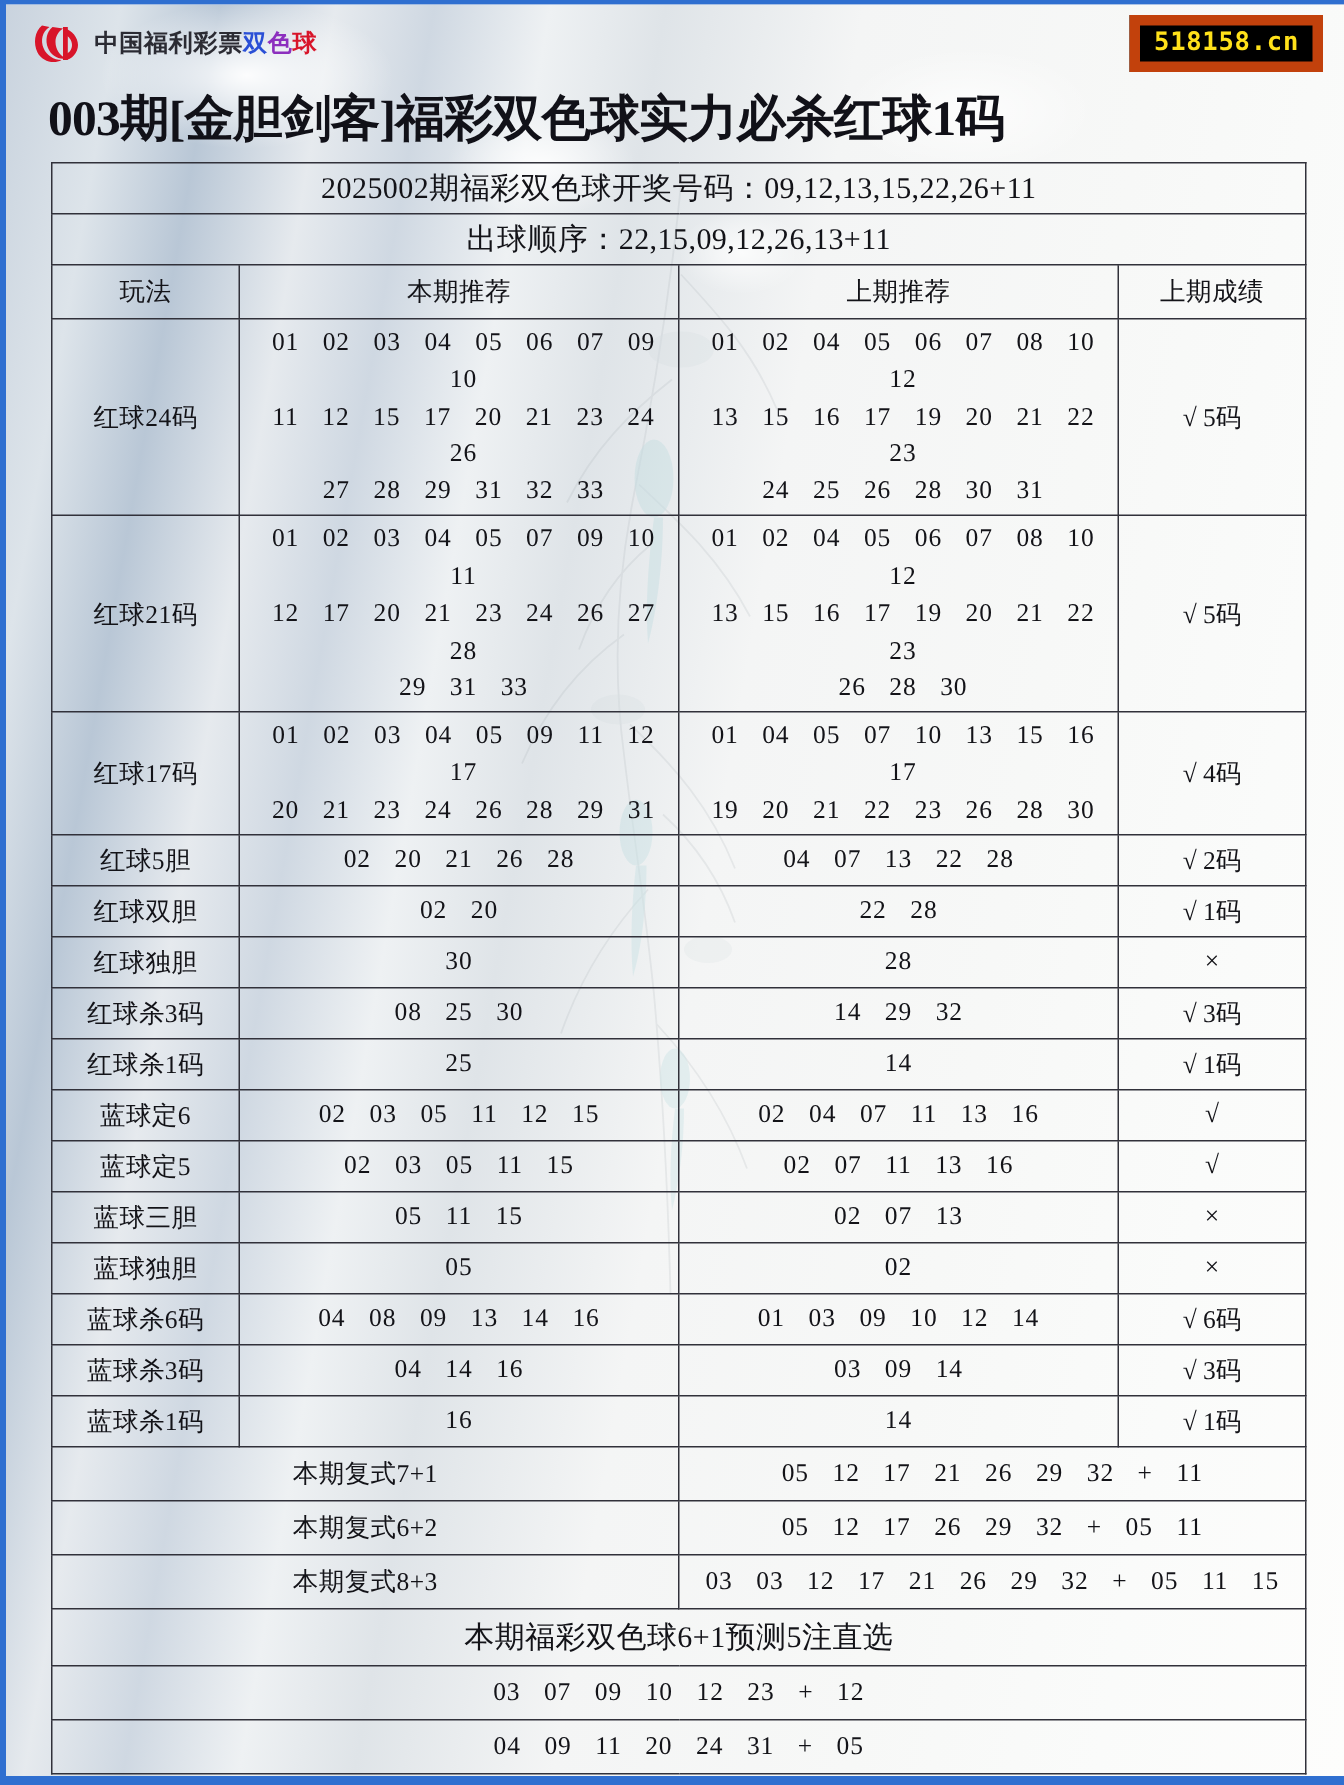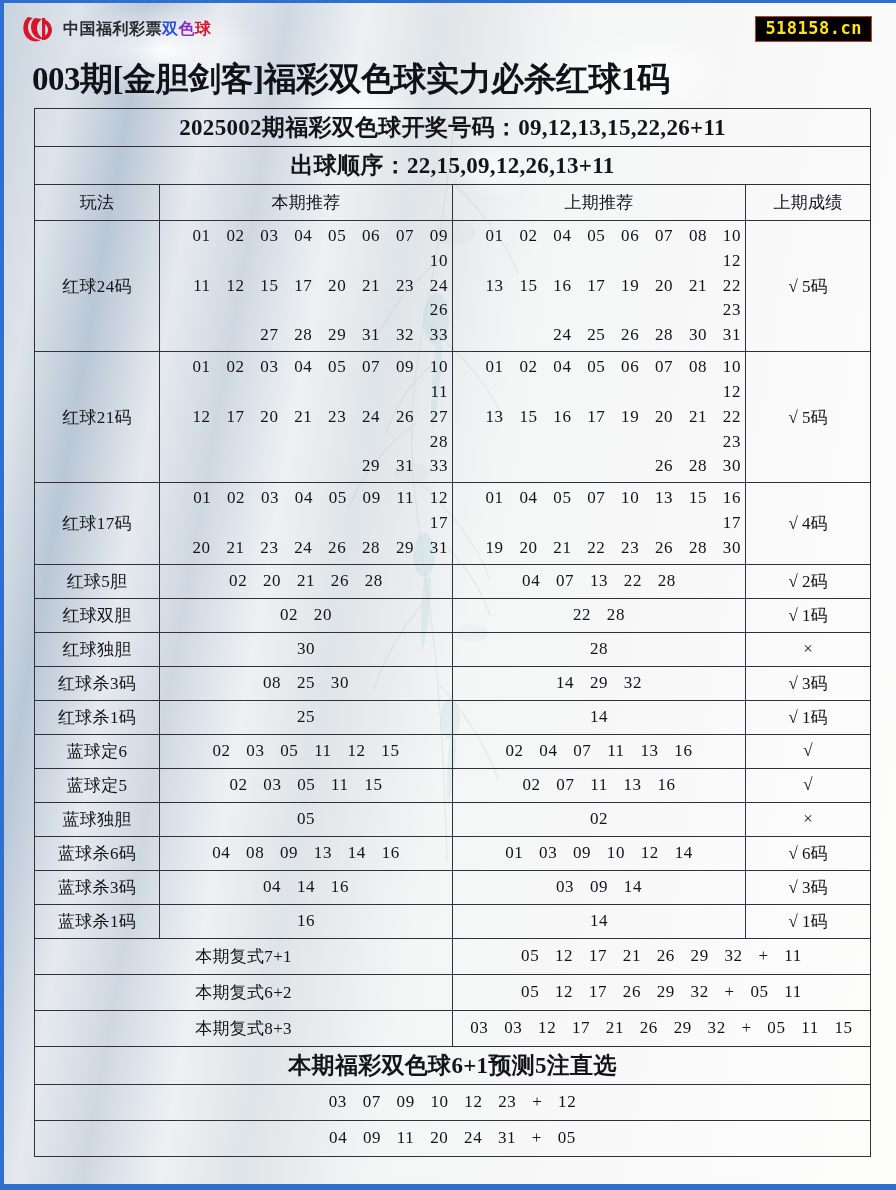--- a/index.html
+++ b/index.html
@@ -43,21 +43,21 @@
     left: 300px; top: 120px; width: 300px; height: 760px;
     opacity: .30;
     pointer-events: none;
   }
 
   
   #banner {
     position: relative;
     height: 52px;
     display: flex; align-items: center;
-    padding: 0 24px 0 18px;
+    padding: 0 14px 0 18px;
   }
   #logo-wrap { display: flex; align-items: center; gap: 7px; }
   #logo-mark { width: 34px; height: 30px; flex: none; }
   #logo-text {
     font-family: "DejaVu Sans", "Liberation Sans", sans-serif;
     font-size: 16px; font-weight: bold; letter-spacing: .5px;
     white-space: nowrap;
   }
   #logo-text .cn { color: #2b2b33; }
   #logo-text .s1 { color: #2a4fd6; }
@@ -66,21 +66,21 @@
 
   #site-badge {
     margin-left: auto;
     background: #000000;
     color: #ffe11a;
     font-family: "DejaVu Sans Mono", "Liberation Mono", monospace;
     font-size: 17px; font-weight: bold;
     padding: 3px 9px 4px 9px;
     letter-spacing: .5px;
     line-height: 1;
-    border: 1px solid #c2410c;
+    border: 7px solid #c2410c;
   }
 
   
   #heading {
     position: relative;
     padding: 2px 4px 6px 28px;
     font-family: "Liberation Serif", "DejaVu Serif", serif;
     font-size: 33px; font-weight: bold;
     color: #111118;
     white-space: nowrap;
@@ -103,42 +103,42 @@
     background: transparent;
     vertical-align: middle;
     text-align: center;
   }
   .c-play   { width: 125px; }
   .c-cur    { width: 293px; }
   .c-prev   { width: 293px; }
   .c-score  { width: 125px; }
 
   .zh { font-size: 17px; letter-spacing: .3px; }
-  .zh-b { font-size: 23px; font-weight: bold; letter-spacing: .3px; }
+  .zh-b { font-size: 20px; font-weight: normal; letter-spacing: .3px; }
   .nums {
     font-family: "Liberation Serif", "DejaVu Serif", serif;
     font-size: 17px;
     letter-spacing: .6px;
     white-space: pre-wrap;
     line-height: 1.45;
   }
   .nums.wide { word-spacing: 3px; }
   .score { font-size: 17px; white-space: nowrap; }
 
   tr.h-open td  { height: 33px; }
   tr.h-order td { height: 34px; }
   tr.h-cols th  { height: 36px; }
   tr.r1 td      { height: 34px; }
   tr.r3 td      { height: 70px; }
   tr.r2 td      { height: 52px; }
   tr.rfx td     { height: 36px; }
   tr.rtitle td  { height: 38px; margin-top: 12px; }
   tr.rpick td   { height: 36px; }
 
-  td.multi { text-align: right; padding-left: 10px; line-height: 1.46; }
+  td.multi { text-align: center; padding-left: 10px; line-height: 1.46; }
   td.fx-label { width: 448px; text-align: center; margin-top: 12px; }
   td.fx-val   { text-align: center; }
 </style>
 </head>
 <body>
 
 <div id="page">
 
   <div id="bg-texture"></div>
 
@@ -272,20 +272,26 @@
             <td class="nums wide">02  04  07  11  13  16</td>
             <td class="score">√</td>
           </tr>
           <tr class="r1">
             <td class="zh">蓝球定5</td>
             <td class="nums wide">02  03  05  11  15</td>
             <td class="nums wide">02  07  11  13  16</td>
             <td class="score">√</td>
           </tr>
           <tr class="r1">
+            <td class="zh">蓝球三胆</td>
+            <td class="nums wide">05  11  15</td>
+            <td class="nums wide">02  07  13</td>
+            <td class="score">×</td>
+          </tr>
+          <tr class="r1">
             <td class="zh">蓝球独胆</td>
             <td class="nums wide">05</td>
             <td class="nums wide">02</td>
             <td class="score">×</td>
           </tr>
           <tr class="r1">
             <td class="zh">蓝球杀6码</td>
             <td class="nums wide">04  08  09  13  14  16</td>
             <td class="nums wide">01  03  09  10  12  14</td>
             <td class="score">√ 6码</td>

